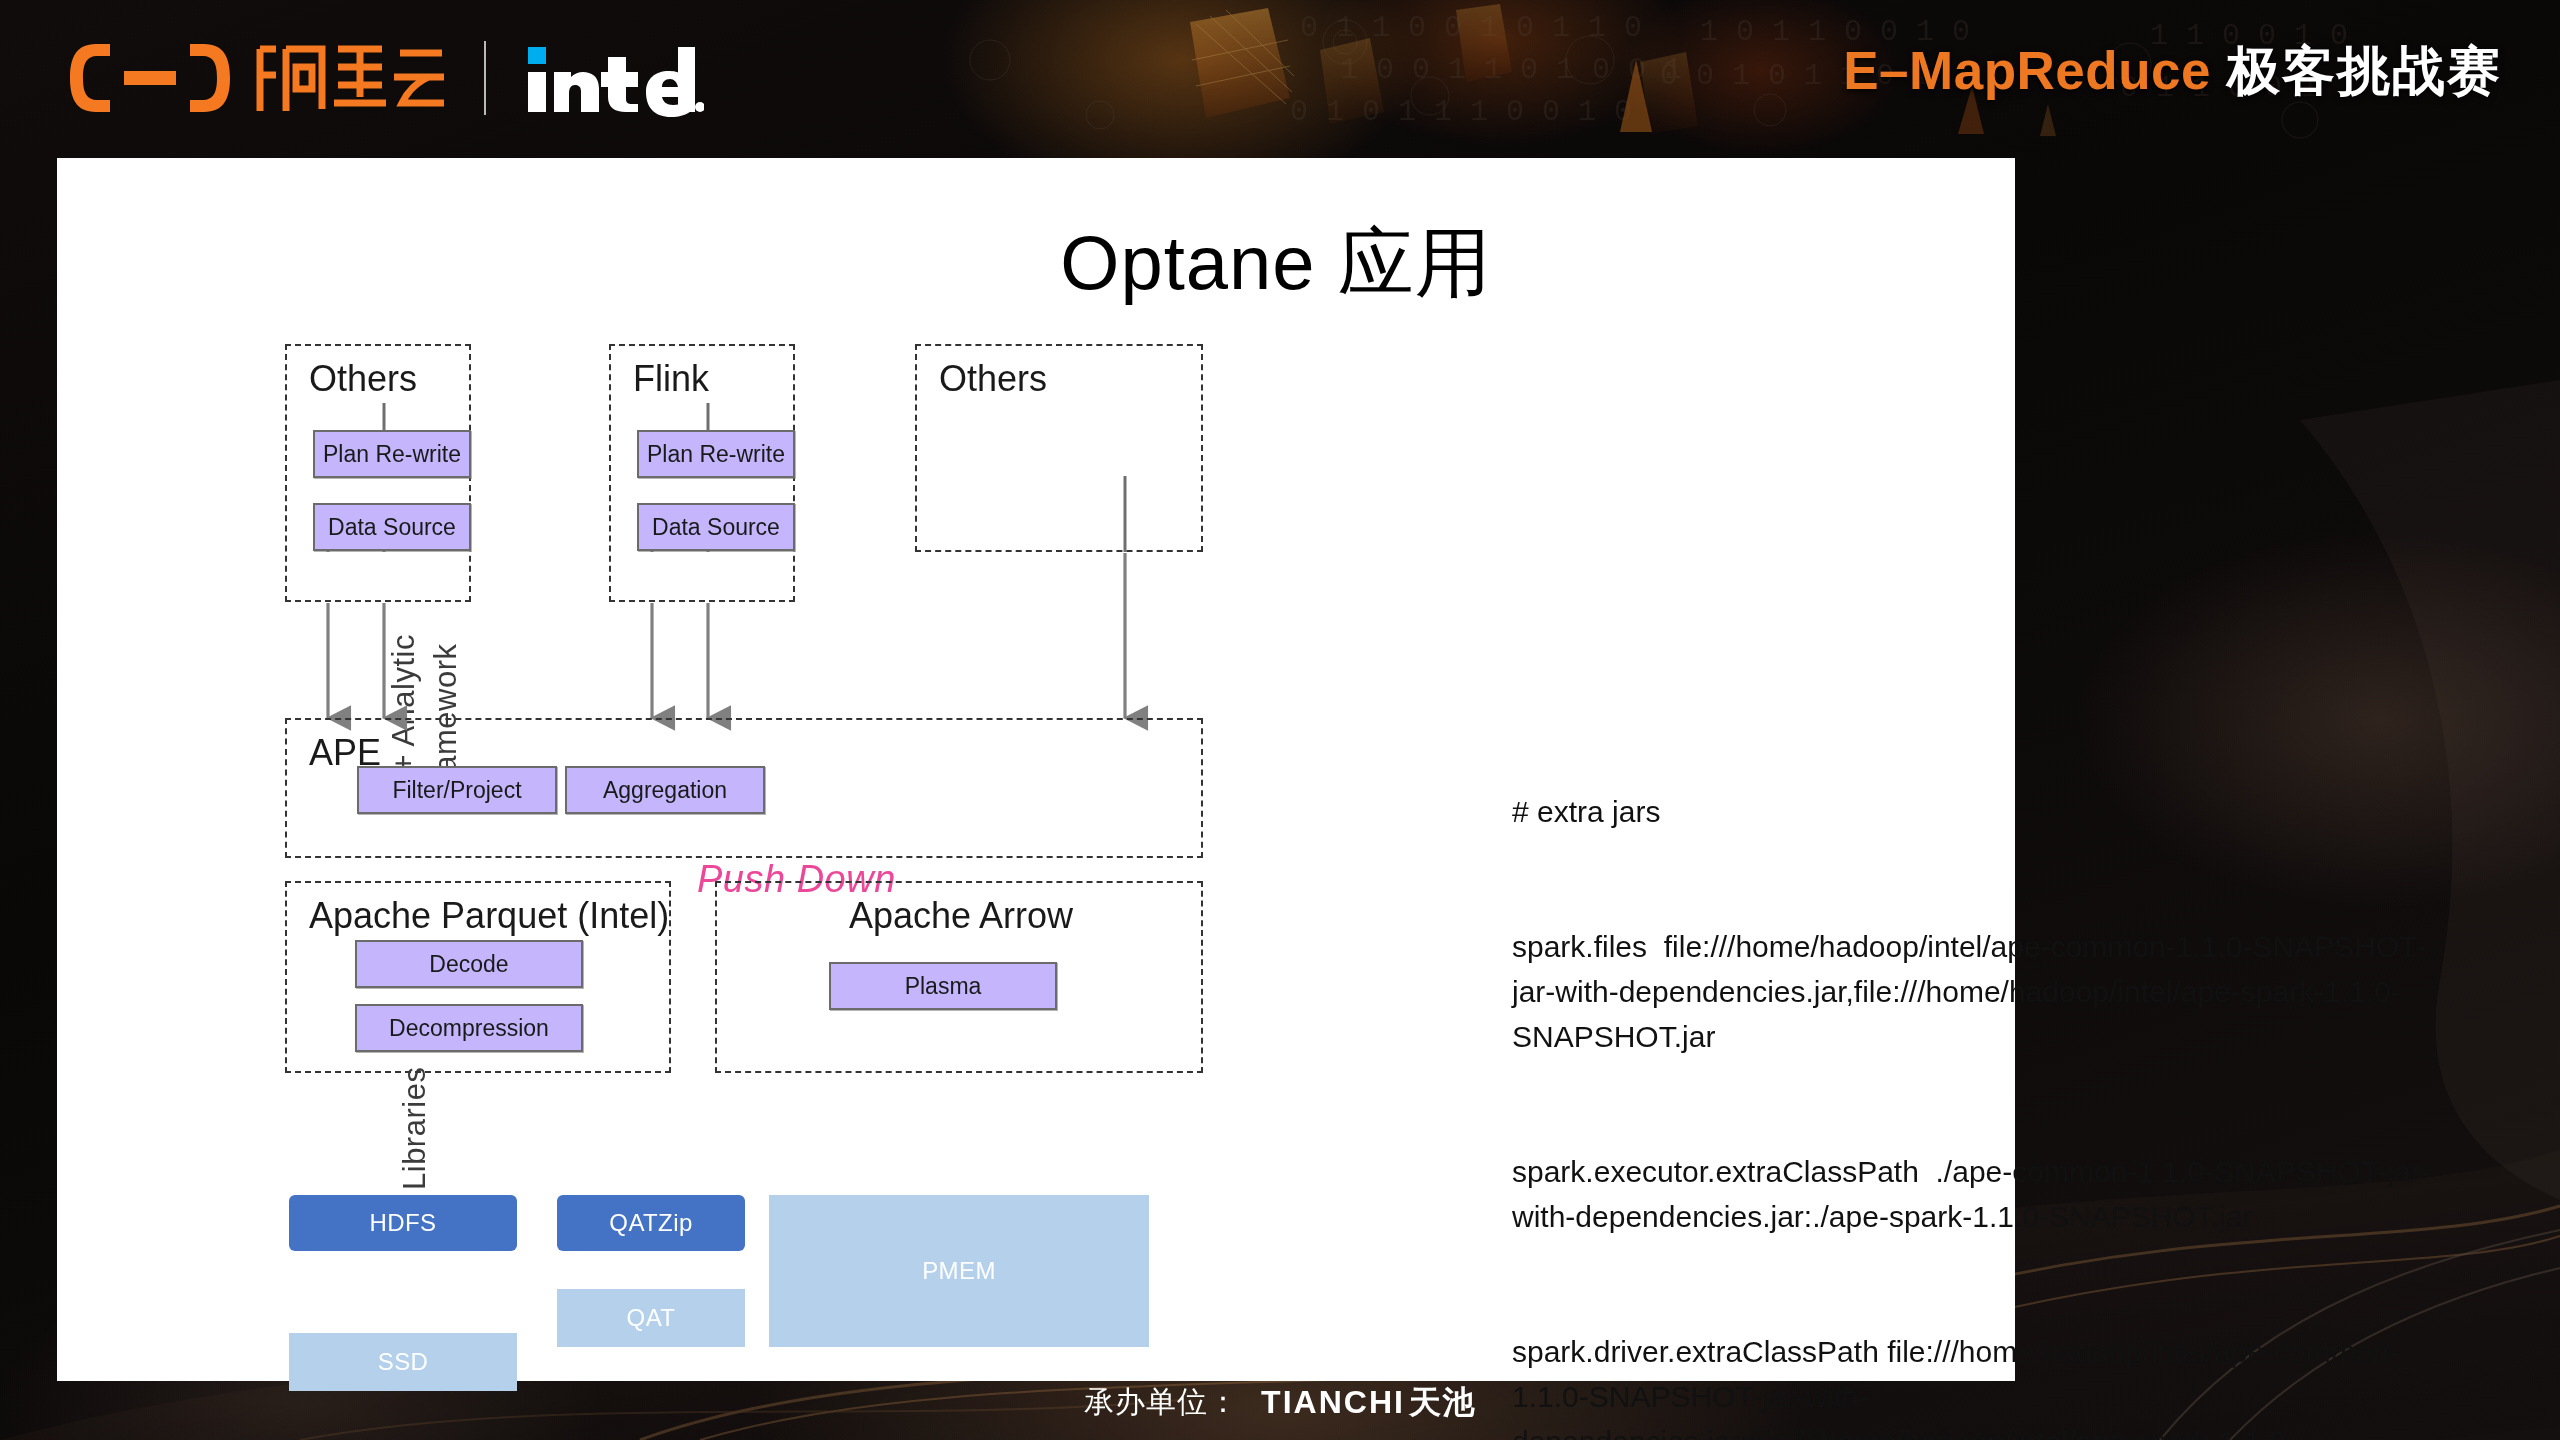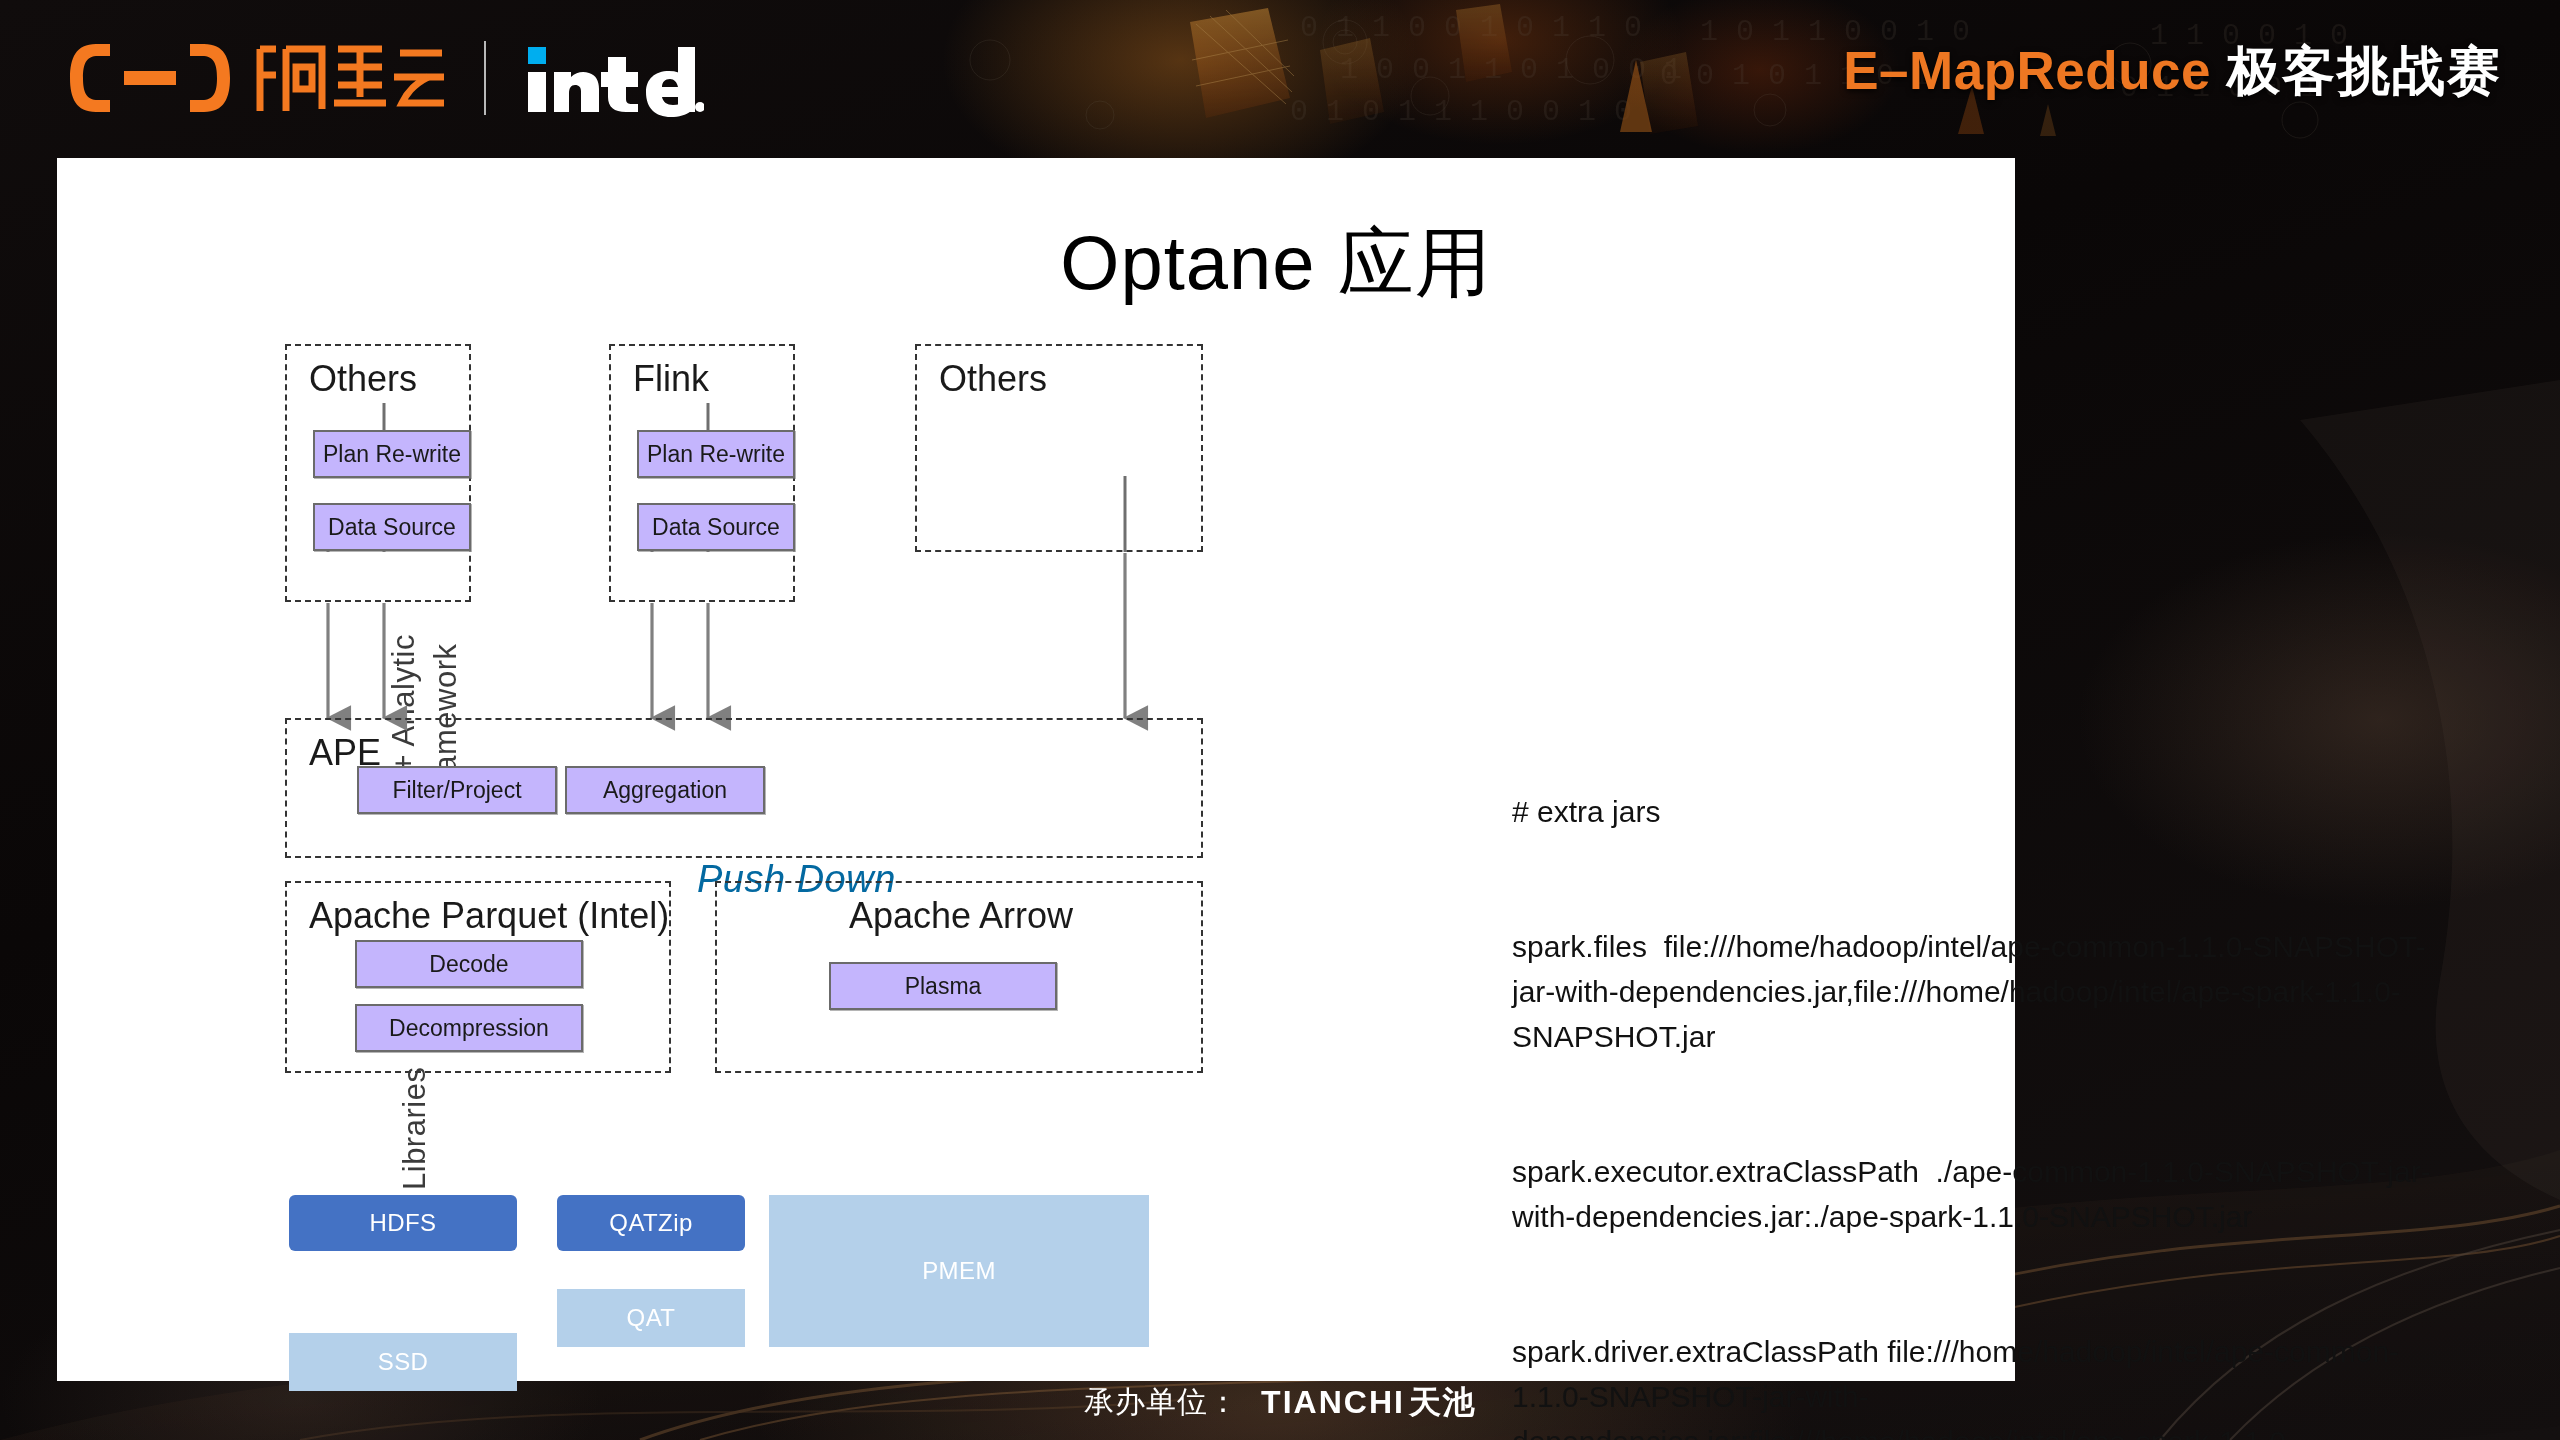--- a/index.html
+++ b/index.html
@@ -151,21 +151,21 @@
     width: 2438px; height: 1223px;
     pointer-events: none;
   }
 
   
   #pushdown {
     position: absolute;
     left: 640px; top: 700px;
     font-size: 38px;
     font-style: italic;
-    color: #0369a1;
+    color: #ec4899;
     letter-spacing: 0.5px;
   }
 
   
   #config {
     position: absolute;
     left: 1455px; top: 541px;
     width: 920px;
     font-size: 30px;
     line-height: 45px;

